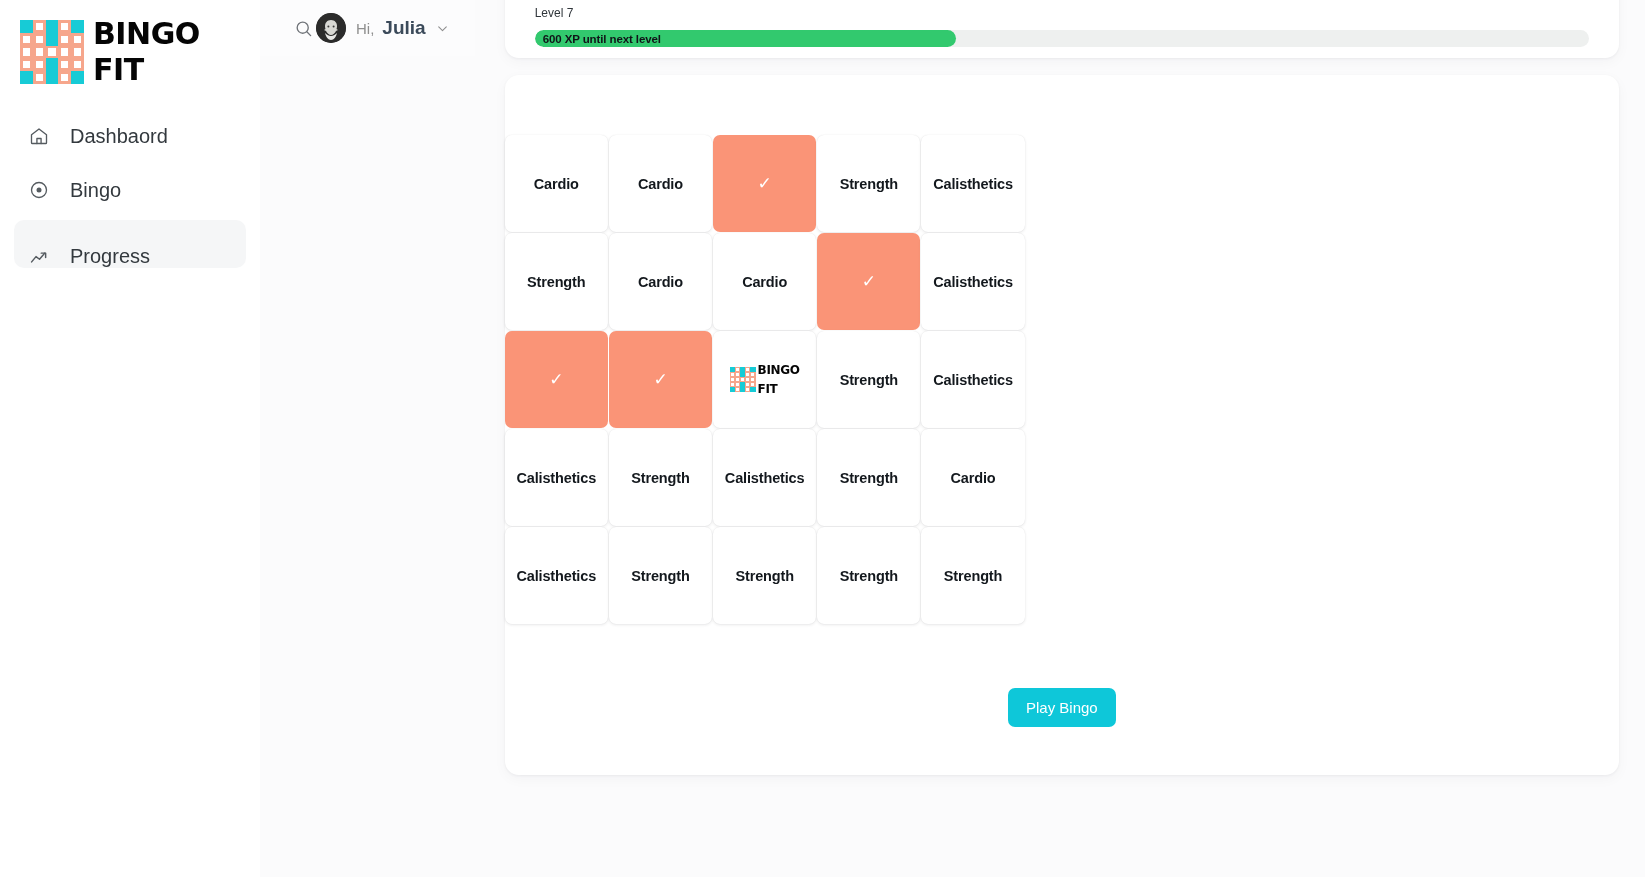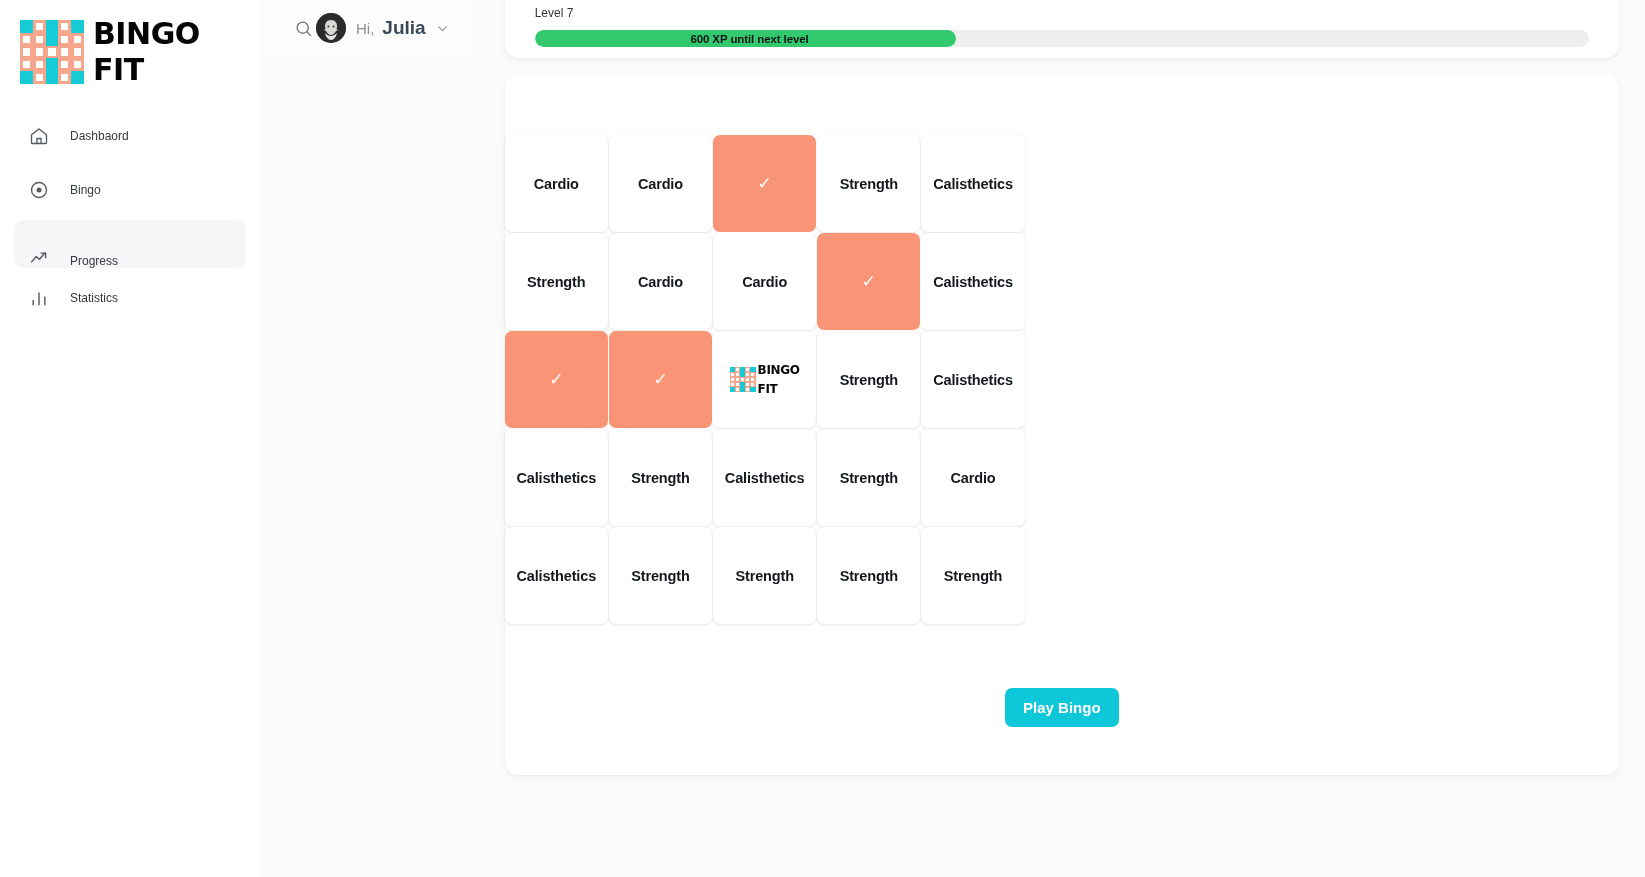--- a/index.html
+++ b/index.html
@@ -74,21 +74,21 @@
     color: #2d3338;
     font-size: 16px;
   }
   .nav-item.active { background: #f5f6f7; align-items: flex-end; }
   .nav-ico {
     width: 22px; height: 22px;
     display: flex; align-items: center; justify-content: center;
     color: #555b60;
     flex: 0 0 22px;
   }
-  .nav-label { font-size: 12px; color: #33393e; }
+  .nav-label { font-size: 20px; color: #33393e; }
 
   
   .main {
     flex: 1 1 auto;
     height: 877px;
     background: #fbfbfc;
     position: relative;
     display: flex;
     flex-direction: row;
   }
@@ -154,21 +154,20 @@
     position: relative;
     overflow: hidden;
   }
   .xp-fill {
     height: 100%;
     border-radius: 9px;
     background: #32C96E;
     display: flex;
     align-items: center;
     padding-left: 8px;
-    justify-content: center;
   }
   .xp-text {
     font-size: 11.5px;
     font-weight: bold;
     color: #101418;
     white-space: nowrap;
     letter-spacing: -0.1px;
   }
 
   .card-board {
@@ -228,21 +227,20 @@
   }
   .play-btn {
     background: #0EC7D9;
     color: #ffffff;
     border: none;
     border-radius: 7px;
     font-size: 15px;
     font-family: "Liberation Sans", sans-serif;
     padding: 11px 18px;
     cursor: pointer;
-    font-weight: bold;
   }
 </style>
 </head>
 <body>
 
 <div id="app">
 
   <aside class="sidebar">
 
     <div class="logo-wrap">
@@ -304,30 +302,20 @@
       <div class="nav-item active">
         <span class="nav-ico">
           <svg width="21" height="21" viewBox="0 0 24 24" fill="none" stroke="currentColor" stroke-width="1.7" stroke-linecap="round" stroke-linejoin="round">
             <path d="M3 17l5-6 4 3 6-7"></path>
             <path d="M14 7h5v5"></path>
           </svg>
         </span>
         <span class="nav-label">Progress</span>
       </div>
 
-      <div class="nav-item">
-        <span class="nav-ico">
-          <svg width="20" height="20" viewBox="0 0 24 24" fill="none" stroke="currentColor" stroke-width="1.7" stroke-linecap="round">
-            <path d="M5 20v-5"></path>
-            <path d="M12 20V6"></path>
-            <path d="M19 20v-9"></path>
-          </svg>
-        </span>
-        <span class="nav-label">Statistics</span>
-      </div>
 
     </nav>
   </aside>
 
   <div class="main">
 
     <header class="topbar">
       <div class="search-btn">
         <svg width="19" height="19" viewBox="0 0 24 24" fill="none" stroke="currentColor" stroke-width="1.7" stroke-linecap="round">
           <circle cx="11" cy="11" r="7"></circle>

